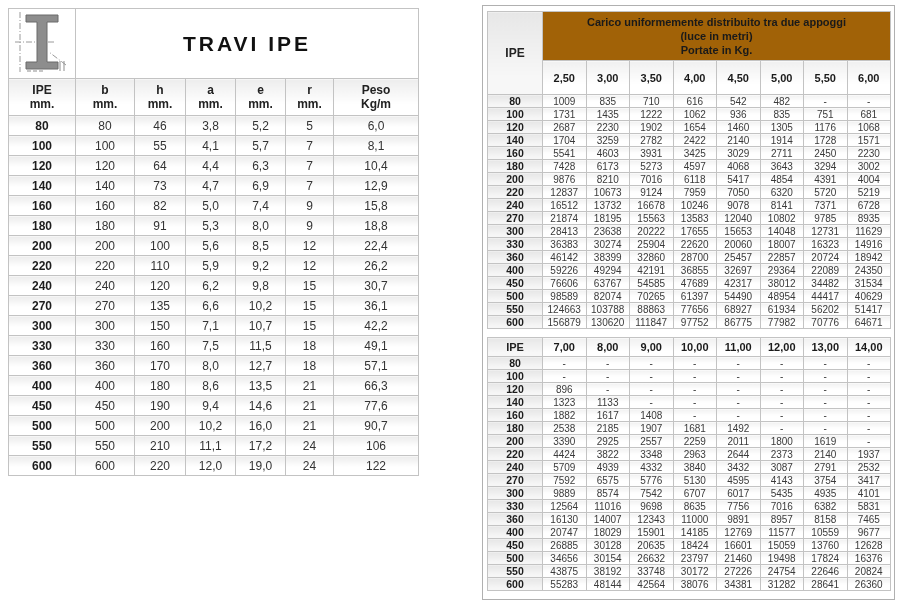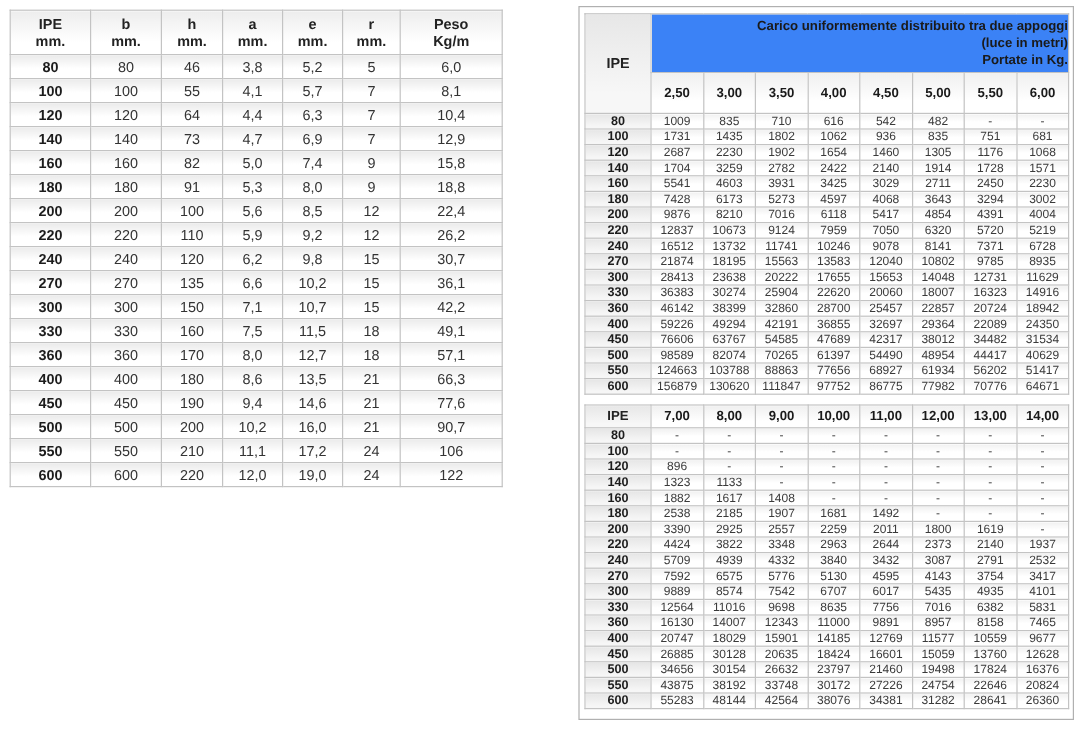--- a/index.html
+++ b/index.html
@@ -33,21 +33,21 @@
   .right-panel {
     position: absolute; left: 482px; top: 5px; width: 413px; min-height: 595px;
     border: 1px solid #b0b0b0; background: #fff; padding: 5px 4px 6px 4px;
   }
   .load-table { width: 403px; }
   .load-table .ipe-head {
     background: linear-gradient(180deg, #e7e7e7 0%, #f7f7f7 80%);
     font-size: 12px; font-weight: bold; color: #222; text-align: center; vertical-align: middle;
   }
   .load-table .big-head {
-    background: #3b82f6; text-align: right; vertical-align: middle; padding: 3px 0;
+    background: #a16207; text-align: center; vertical-align: middle; padding: 3px 0;
   }
   .load-table .big-head div { font-size: 11px; font-weight: bold; color: #1a1a1a; line-height: 14px; }
   .load-table .span-head {
     height: 34px; text-align: center; vertical-align: middle;
     font-size: 11px; font-weight: bold; color: #1a1a1a;
     background: linear-gradient(180deg, #f0f0f0 0%, #ffffff 70%);
   }
   .load-table td {
     height: 13px; text-align: center; vertical-align: middle;
     font-size: 10px; color: #3a3a3a;
@@ -71,20 +71,38 @@
     <colgroup>
       <col style="width:67px">
         <col style="width:59px">
         <col style="width:51px">
       <col style="width:50px">
         <col style="width:50px">
         <col style="width:48px">
       <col style="width:85px">
     </colgroup>
     <thead>
+      <tr>
+        <th class="logo-cell">
+          <svg width="56" height="62" viewBox="0 0 56 62">
+            <g stroke="#9a9a9a" stroke-width="1" stroke-dasharray="6 2 1 2" fill="none">
+              <line x1="6" y1="1" x2="6" y2="61"></line>
+              <line x1="1" y1="31" x2="42" y2="31"></line>
+              <line x1="52" y1="54" x2="35" y2="41"></line>
+            </g>
+            <path d="M12,4 h32 v7 h-11 v40 h11 v7 h-32 v-7 h11 v-40 h-11 z" fill="#8d8d8d" stroke="#6b6b6b" stroke-width="1"></path>
+            <g stroke="#8d8d8d" stroke-width="1" fill="none">
+              <line x1="46" y1="50" x2="46" y2="60"></line>
+              <line x1="50" y1="50" x2="50" y2="60"></line>
+              <line x1="13" y1="60" x2="30" y2="60" stroke-dasharray="4 2"></line>
+            </g>
+          </svg>
+        </th>
+        <th class="title-cell" colspan="6">TRAVI  IPE</th>
+      </tr>
       <tr>
         <th class="col-head">
           <div>IPE</div>
           <div>mm.</div>
         </th>
         <th class="col-head">
           <div>b</div>
           <div>mm.</div>
         </th>
         <th class="col-head">
@@ -318,21 +336,21 @@
             <td>616</td>
             <td>542</td>
             <td>482</td>
             <td>-</td>
             <td>-</td>
           </tr>
           <tr>
             <td class="row-head">100</td>
             <td>1731</td>
             <td>1435</td>
-            <td>1802</td>
+            <td>1222</td>
             <td>1062</td>
             <td>936</td>
             <td>835</td>
             <td>751</td>
             <td>681</td>
           </tr>
           <tr>
             <td class="row-head">120</td>
             <td>2687</td>
             <td>2230</td>
@@ -395,21 +413,21 @@
             <td>7959</td>
             <td>7050</td>
             <td>6320</td>
             <td>5720</td>
             <td>5219</td>
           </tr>
           <tr>
             <td class="row-head">240</td>
             <td>16512</td>
             <td>13732</td>
-            <td>11741</td>
+            <td>16678</td>
             <td>10246</td>
             <td>9078</td>
             <td>8141</td>
             <td>7371</td>
             <td>6728</td>
           </tr>
           <tr>
             <td class="row-head">270</td>
             <td>21874</td>
             <td>18195</td>

